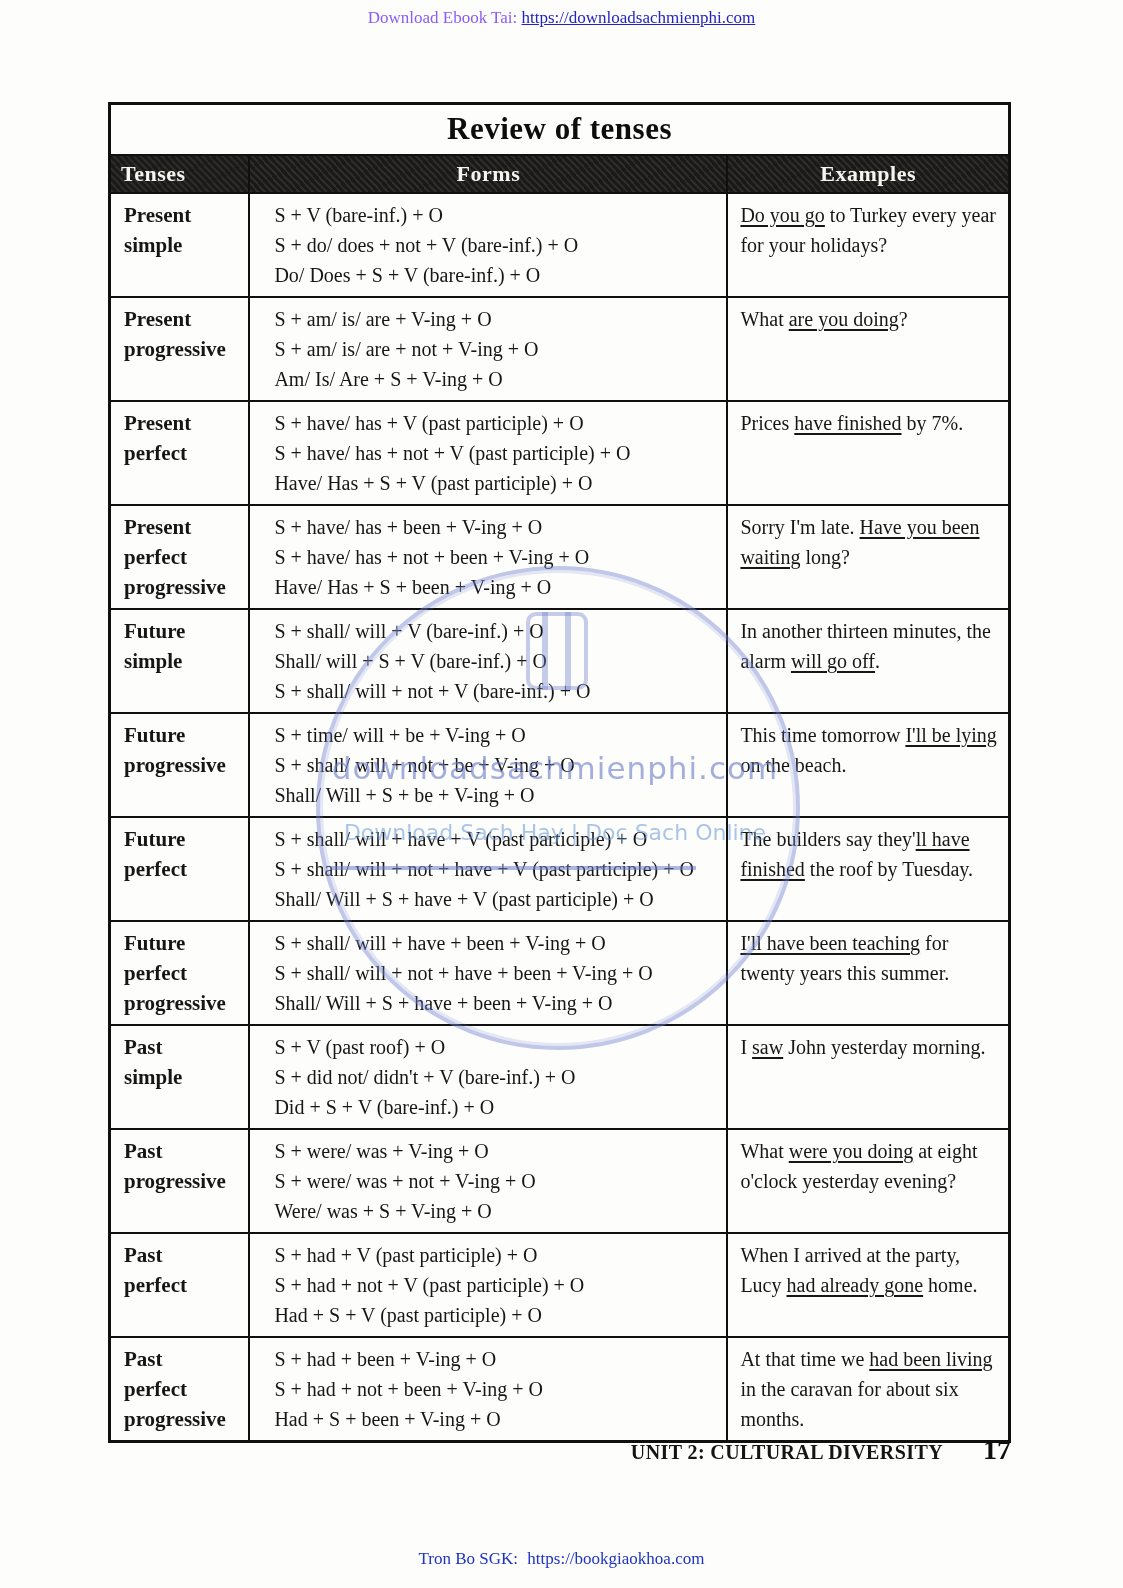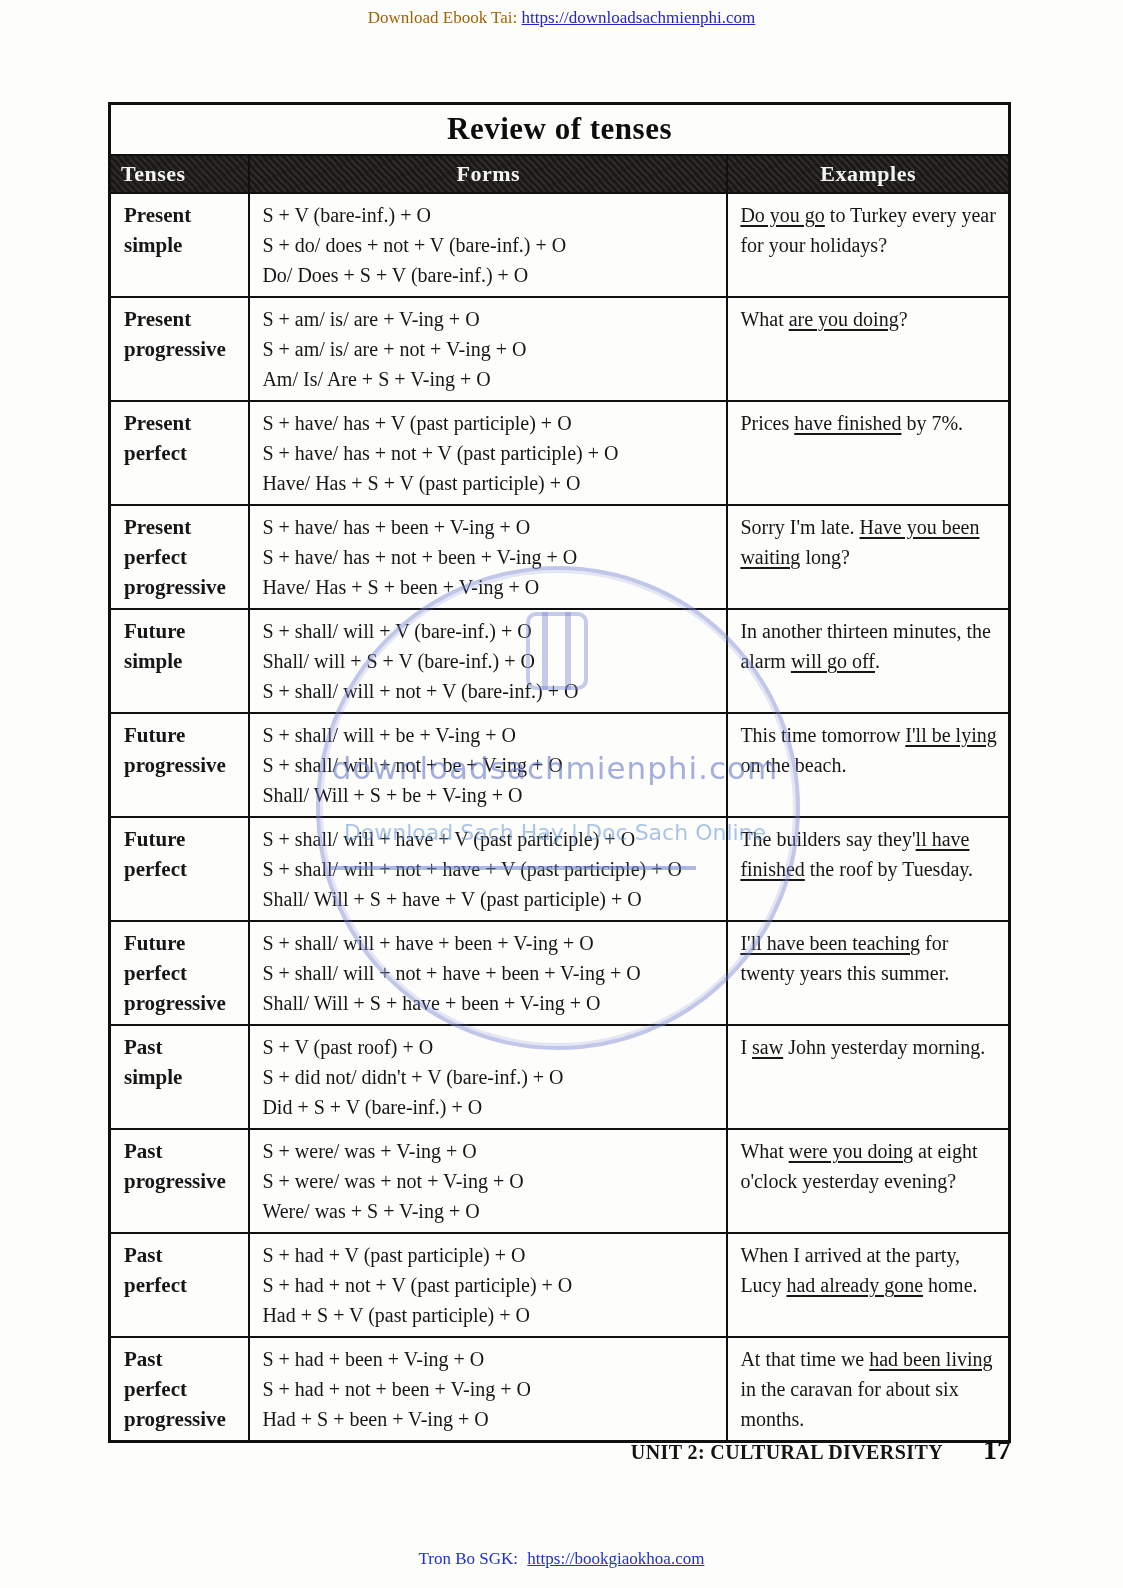--- a/index.html
+++ b/index.html
@@ -5,24 +5,24 @@
   * { margin:0; padding:0; box-sizing:border-box; }
   html,body { background:#ffffff; }
   .page {
     position:relative; width:1123px; height:1588px; margin:0 auto;
     background:#fdfdfb; overflow:hidden;
     font-family:"Liberation Serif", serif; color:#161616;
   }
 
   
   .top-link { position:absolute; top:8px; left:0; width:100%; text-align:center; font-size:17px; }
-  .top-link .label { color:#a16207; }
+  .top-link .label { color:#8b5cf6; }
   .top-link a { color:#2424c4; text-decoration:underline; cursor:pointer; }
   .bottom-link { position:absolute; top:1549px; left:0; width:100%; text-align:center; font-size:17px; color:#1d33c4; }
-  .bottom-link a { color:#1d33c4; text-decoration:underline; cursor:pointer; margin-left:5px; }
+  .bottom-link a { color:#1d33c4; cursor:pointer; margin-left:5px; }
 
   
   .tense-table {
     position:absolute; left:108px; top:102px; width:903px;
     border-collapse:collapse; border:3px solid #101010; z-index:1;
   }
   .tense-table th, .tense-table td { border:2px solid #101010; }
   .title-cell {
     font-size:31px; font-weight:bold; text-align:center;
     padding:6px 0 7px 0; letter-spacing:0.5px; color:#0d0d0d;
@@ -31,21 +31,21 @@
     background-color:#1e1d1b;
     background-image:repeating-linear-gradient(47deg, rgba(255,255,255,0.07) 0 2px, rgba(0,0,0,0.15) 2px 5px);
     color:#f5f5f0; font-size:22px; font-weight:bold;
     padding:5px 10px; letter-spacing:0.5px;
   }
   .h-tense { text-align:left; }
   .h-center { text-align:center;margin-top:27px; }
 
   .cell { vertical-align:top; padding:6px 10px 6px 10px; font-size:20px; line-height:30px; }
   .tense-cell { font-weight:bold; padding-left:13px; font-size:21px; }
-  .forms-cell { padding-left:12px; }
+  .forms-cell { padding-left:24px; }
   .example-cell { padding-left:12px; padding-right:8px; }
   .example-cell .u { text-decoration:underline; text-underline-offset:3px; text-decoration-thickness:1.5px;margin-top:16px; }
 
   
   .footer {
     position:absolute; left:108px; top:1434px; width:903px;
     display:flex; justify-content:flex-end; align-items:baseline; gap:40px;
   }
   .unit { font-weight:bold; font-size:20px; letter-spacing:0.4px; color:#141414; }
   .pagenum { font-weight:bold; font-size:28px; color:#0e0e0e; }
@@ -163,21 +163,21 @@
             <div>S + shall/ will + not + V (bare-inf.) + O</div>
           </td>
           <td class="cell example-cell"><span>In another thirteen minutes, the alarm </span><span class="u">will go off</span><span>.</span></td>
         </tr>
         <tr>
           <td class="cell tense-cell">
             <div>Future</div>
             <div>progressive</div>
           </td>
           <td class="cell forms-cell">
-            <div>S + shall/ will + be + V-ing + O</div>
+            <div>S + time/ will + be + V-ing + O</div>
             <div>S + shall/ will + not + be + V-ing + O</div>
             <div>Shall/ Will + S + be + V-ing + O</div>
           </td>
           <td class="cell example-cell"><span>This time tomorrow </span><span class="u">I'll be lying</span><span> on the beach.</span></td>
         </tr>
         <tr>
           <td class="cell tense-cell">
             <div>Future</div>
             <div>perfect</div>
           </td>

